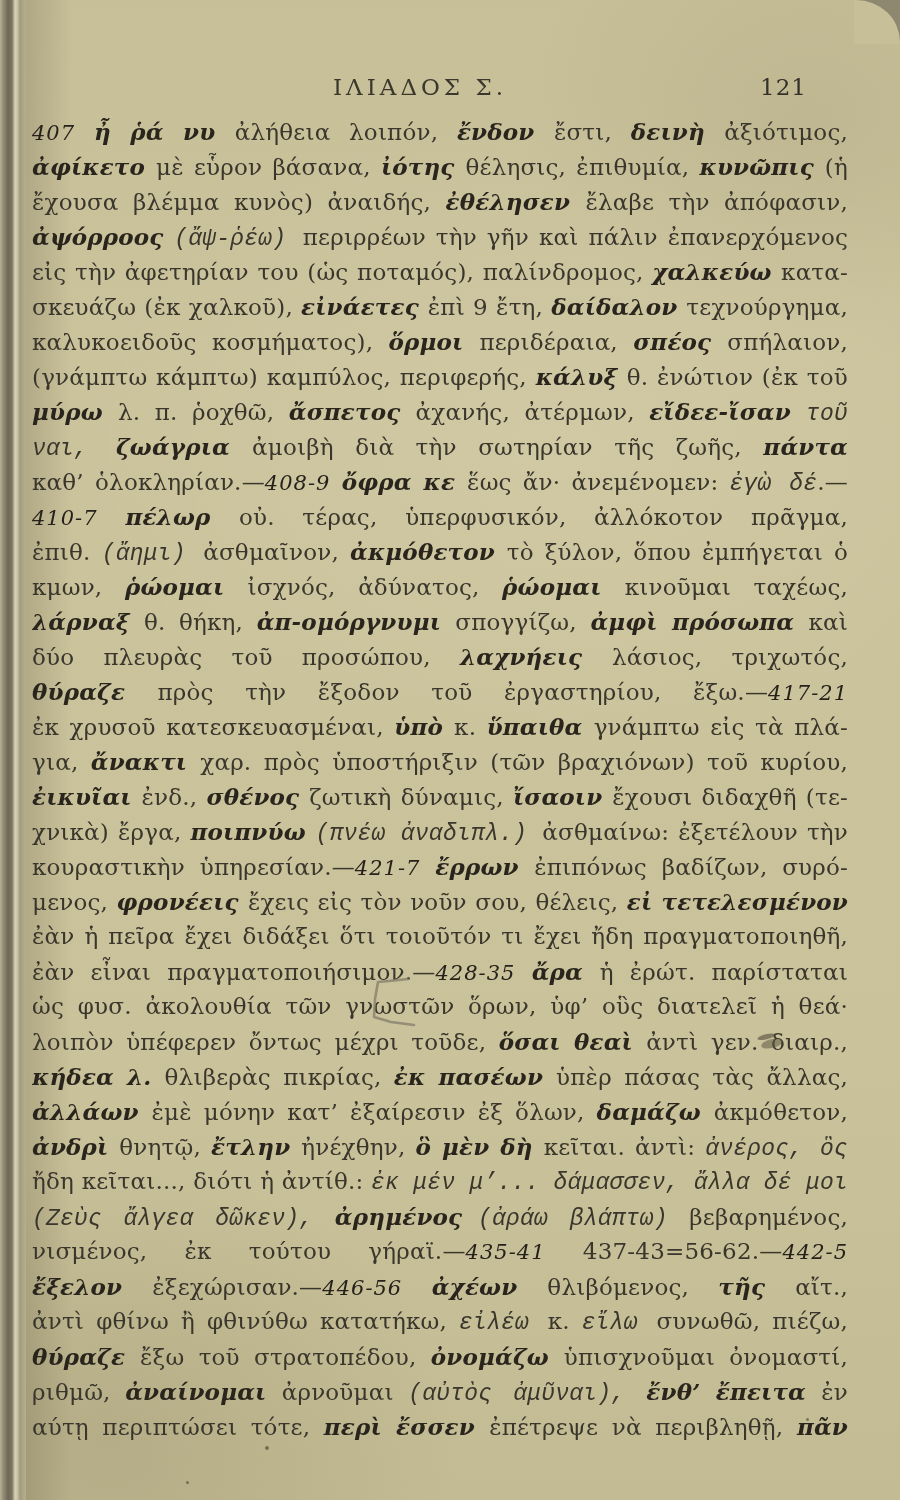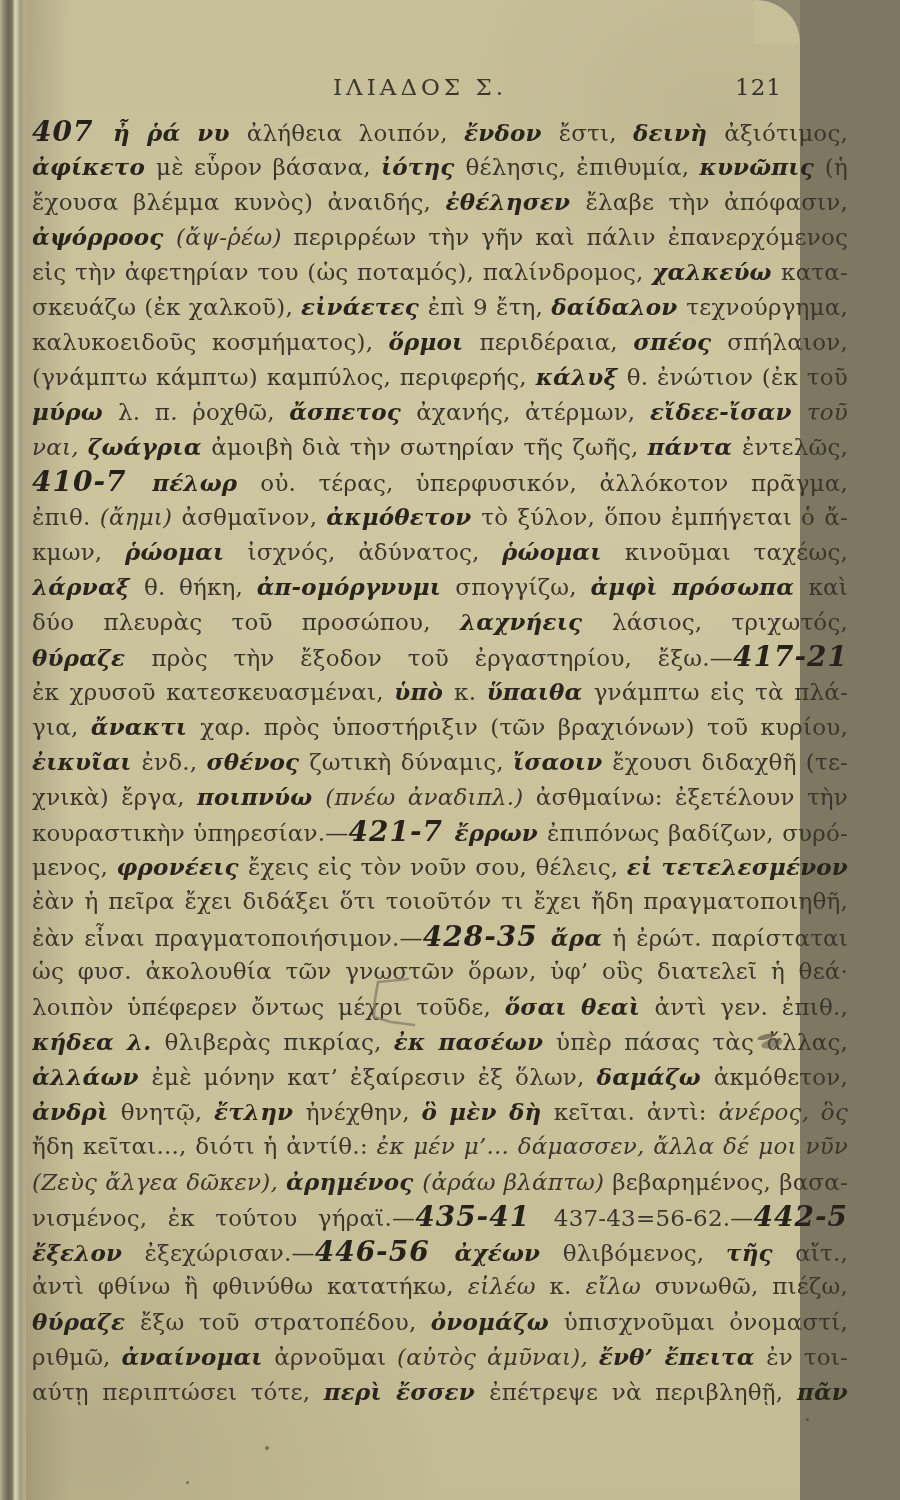--- a/index.html
+++ b/index.html
@@ -2,21 +2,21 @@
 <html><head>
 <meta charset="utf-8">
 <style>
   html,body{margin:0;padding:0;}
   body{
     width:900px;height:1500px;overflow:hidden;
     background:#7e7862;
     font-family:"DejaVu Serif","Liberation Serif",serif;
   }
   .page{
-    position:relative;width:800px;height:1500px;
+    position:relative;width:900px;height:1500px;
     background:
       radial-gradient(ellipse 700px 500px at 62% 30%, rgba(255,252,230,0.10), rgba(0,0,0,0) 70%),
       radial-gradient(ellipse 500px 400px at 12% 96%, rgba(90,80,55,0.14), rgba(0,0,0,0) 70%),
       radial-gradient(ellipse 420px 300px at 90% 8%, rgba(110,100,70,0.10), rgba(0,0,0,0) 70%),
       linear-gradient(180deg,#c7bf98 0%,#cbc39c 25%,#cac29a 70%,#c3bb93 100%);
     color:#3a362c;
   }
   
   .spine{
     position:absolute;left:0;top:0;width:26px;height:1500px;
@@ -32,36 +32,36 @@
   .corner-tr{position:absolute;top:0;right:0;width:46px;height:44px;background:#8f8870;}
   .corner-tr::after{
     content:"";position:absolute;inset:0;background:#c7bf98;
     border-top-right-radius:44px 42px;
   }
   .header-title{
     position:absolute;left:333px;top:74px;
     font-size:23px;letter-spacing:4px;color:#3b372d;white-space:nowrap;
   }
   .header-page{
-    position:absolute;left:735px;top:74px;
+    position:absolute;left:760px;top:74px;
     font-size:23px;letter-spacing:1px;color:#34302a;
   }
   .text-block{
     position:absolute;left:32px;top:114px;width:816px;
     font-size:23px;color:#3a362c;
   }
   .line{
     height:35px;line-height:35px;overflow:hidden;
     text-align:justify;text-align-last:justify;text-justify:inter-word;
     letter-spacing:0.2px;white-space:normal;
   }
   .t-r{font-style:normal;}
-  .t-i{font-style:italic;}
+  .t-i{font-style:italic;font-family:Liberation Mono, monospace;}
   .t-b{font-weight:bold;font-style:italic;color:#29251d;}
-  .t-sec{font-weight:bold;font-style:italic;font-size:28px;color:#26221b;letter-spacing:1px;}
+  .t-sec{font-weight:normal;font-style:italic;font-size:21px;color:#26221b;letter-spacing:1px;}
   .pencil-mark{position:absolute;left:369px;top:971px;opacity:0.8;}
   .pencil-smudge{
     position:absolute;left:761px;top:1039px;width:22px;height:9px;
     background:rgba(96,89,70,0.55);border-radius:50%;
     transform:rotate(-14deg);
     box-shadow:-4px -8px 0 -2px rgba(70,64,50,0.55);
   }
   .speck{position:absolute;background:rgba(60,54,40,0.55);border-radius:50%;}
   .speck.s1{left:265px;top:1446px;width:4px;height:4px;}
   .speck.s2{left:186px;top:1481px;width:3px;height:3px;}
@@ -82,36 +82,37 @@
       <div class="line"><span class="t-sec">407 </span><span class="t-b">ἦ ῥά νυ </span><span class="t-r">ἀλήθεια λοιπόν, </span><span class="t-b">ἔνδον </span><span class="t-r">ἔστι, </span><span class="t-b">δεινὴ </span><span class="t-r">ἀξιότιμος, </span></div>
       <div class="line"><span class="t-b">ἀφίκετο </span><span class="t-r">μὲ εὗρον βάσανα, </span><span class="t-b">ἰότης </span><span class="t-r">θέλησις, ἐπιθυμία, </span><span class="t-b">κυνῶπις </span><span class="t-r">(ἡ</span></div>
       <div class="line"><span class="t-r">ἔχουσα βλέμμα κυνὸς) ἀναιδής, </span><span class="t-b">ἐθέλησεν </span><span class="t-r">ἔλαβε τὴν ἀπόφασιν,</span></div>
       <div class="line"><span class="t-b">ἀψόρροος </span><span class="t-i">(ἄψ-ῥέω) </span><span class="t-r">περιρρέων τὴν γῆν καὶ πάλιν ἐπανερχόμενος</span></div>
       <div class="line"><span class="t-r">εἰς τὴν ἀφετηρίαν του (ὡς ποταμός), παλίνδρομος, </span><span class="t-b">χαλκεύω </span><span class="t-r">κατα-</span></div>
       <div class="line"><span class="t-r">σκευάζω (ἐκ χαλκοῦ), </span><span class="t-b">εἰνάετες </span><span class="t-r">ἐπὶ 9 ἔτη, </span><span class="t-b">δαίδαλον </span><span class="t-r">τεχνούργημα,</span></div>
       <div class="line"><span class="t-r">καλυκοειδοῦς κοσμήματος), </span><span class="t-b">ὅρμοι </span><span class="t-r">περιδέραια, </span><span class="t-b">σπέος </span><span class="t-r">σπήλαιον, </span></div>
       <div class="line"><span class="t-r">(γνάμπτω κάμπτω) καμπύλος, περιφερής, </span><span class="t-b">κάλυξ </span><span class="t-r">θ. ἐνώτιον (ἐκ τοῦ</span></div>
       <div class="line"><span class="t-b">μύρω </span><span class="t-r">λ. π. ῥοχθῶ, </span><span class="t-b">ἄσπετος </span><span class="t-r">ἀχανής, ἀτέρμων, </span><span class="t-b">εἴδεε-ἴσαν </span><span class="t-i">τοῦ εἰδέ-</span></div>
       <div class="line"><span class="t-i">ναι, </span><span class="t-b">ζωάγρια </span><span class="t-r">ἀμοιβὴ διὰ τὴν σωτηρίαν τῆς ζωῆς, </span><span class="t-b">πάντα </span><span class="t-r">ἐντελῶς,</span></div>
+      <div class="line"><span class="t-r">καθ’ ὁλοκληρίαν.—</span><span class="t-sec">408-9 </span><span class="t-b">ὄφρα κε </span><span class="t-r">ἕως ἄν· ἀνεμένομεν: </span><span class="t-i">ἐγὼ δέ</span><span class="t-r">.—</span></div>
       <div class="line"><span class="t-sec">410-7 </span><span class="t-b">πέλωρ </span><span class="t-r">οὐ. τέρας, ὑπερφυσικόν, ἀλλόκοτον πρᾶγμα, </span></div>
       <div class="line"><span class="t-r">ἐπιθ. </span><span class="t-i">(ἄημι) </span><span class="t-r">ἀσθμαῖνον, </span><span class="t-b">ἀκμόθετον </span><span class="t-r">τὸ ξύλον, ὅπου ἐμπήγεται ὁ ἄ-</span></div>
       <div class="line"><span class="t-r">κμων, </span><span class="t-b">ῥώομαι </span><span class="t-r">ἰσχνός, ἀδύνατος, </span><span class="t-b">ῥώομαι </span><span class="t-r">κινοῦμαι ταχέως, σπεύδω,</span></div>
       <div class="line"><span class="t-b">λάρναξ </span><span class="t-r">θ. θήκη, </span><span class="t-b">ἀπ-ομόργνυμι </span><span class="t-r">σπογγίζω, </span><span class="t-b">ἀμφὶ πρόσωπα </span><span class="t-r">καὶ τὰς</span></div>
       <div class="line"><span class="t-r">δύο πλευρὰς τοῦ προσώπου, </span><span class="t-b">λαχνήεις </span><span class="t-r">λάσιος, τριχωτός, μαλλιαρός,</span></div>
       <div class="line"><span class="t-b">θύραζε </span><span class="t-r">πρὸς τὴν ἔξοδον τοῦ ἐργαστηρίου, ἔξω.—</span><span class="t-sec">417-21 </span></div>
       <div class="line"><span class="t-r">ἐκ χρυσοῦ κατεσκευασμέναι, </span><span class="t-b">ὑπὸ </span><span class="t-r">κ. </span><span class="t-b">ὕπαιθα </span><span class="t-r">γνάμπτω εἰς τὰ πλά-</span></div>
       <div class="line"><span class="t-r">για, </span><span class="t-b">ἄνακτι </span><span class="t-r">χαρ. πρὸς ὑποστήριξιν (τῶν βραχιόνων) τοῦ κυρίου,</span></div>
       <div class="line"><span class="t-b">ἐικυῖαι </span><span class="t-r">ἐνδ., </span><span class="t-b">σθένος </span><span class="t-r">ζωτικὴ δύναμις, </span><span class="t-b">ἴσαοιν </span><span class="t-r">ἔχουσι διδαχθῆ (τε-</span></div>
       <div class="line"><span class="t-r">χνικὰ) ἔργα, </span><span class="t-b">ποιπνύω </span><span class="t-i">(πνέω ἀναδιπλ.) </span><span class="t-r">ἀσθμαίνω: ἐξετέλουν τὴν</span></div>
       <div class="line"><span class="t-r">κουραστικὴν ὑπηρεσίαν.—</span><span class="t-sec">421-7 </span><span class="t-b">ἔρρων </span><span class="t-r">ἐπιπόνως βαδίζων, συρό-</span></div>
       <div class="line"><span class="t-r">μενος, </span><span class="t-b">φρονέεις </span><span class="t-r">ἔχεις εἰς τὸν νοῦν σου, θέλεις, </span><span class="t-b">εἰ τετελεσμένον ἐστὶν</span></div>
       <div class="line"><span class="t-r">ἐὰν ἡ πεῖρα ἔχει διδάξει ὅτι τοιοῦτόν τι ἔχει ἤδη πραγματοποιηθῆ,</span></div>
       <div class="line"><span class="t-r">ἐὰν εἶναι πραγματοποιήσιμον.—</span><span class="t-sec">428-35 </span><span class="t-b">ἄρα </span><span class="t-r">ἡ ἐρώτ. παρίσταται</span></div>
       <div class="line"><span class="t-r">ὡς φυσ. ἀκολουθία τῶν γνωστῶν ὅρων, ὑφ’ οὓς διατελεῖ ἡ θεά·</span></div>
-      <div class="line"><span class="t-r">λοιπὸν ὑπέφερεν ὄντως μέχρι τοῦδε, </span><span class="t-b">ὅσαι θεαὶ </span><span class="t-r">ἀντὶ γεν. ἐπιθ.,</span></div>
+      <div class="line"><span class="t-r">λοιπὸν ὑπέφερεν ὄντως μέχρι τοῦδε, </span><span class="t-b">ὅσαι θεαὶ </span><span class="t-r">ἀντὶ γεν. διαιρ.,</span></div>
       <div class="line"><span class="t-b">κήδεα λ. </span><span class="t-r">θλιβερὰς πικρίας, </span><span class="t-b">ἐκ πασέων </span><span class="t-r">ὑπὲρ πάσας τὰς ἄλλας, </span></div>
       <div class="line"><span class="t-b">ἀλλάων </span><span class="t-r">ἐμὲ μόνην κατ’ ἐξαίρεσιν ἐξ ὅλων, </span><span class="t-b">δαμάζω </span><span class="t-r">ἀκμόθετον,</span></div>
       <div class="line"><span class="t-b">ἀνδρὶ </span><span class="t-r">θνητῷ, </span><span class="t-b">ἔτλην </span><span class="t-r">ἠνέχθην, </span><span class="t-b">ὃ μὲν δὴ </span><span class="t-r">κεῖται. ἀντὶ: </span><span class="t-i">ἀνέρος, ὃς</span></div>
       <div class="line"><span class="t-r">ἤδη κεῖται..., διότι ἡ ἀντίθ.: </span><span class="t-i">ἐκ μέν μ’... δάμασσεν, ἄλλα δέ μοι νῦν</span></div>
       <div class="line"><span class="t-i">(Ζεὺς ἄλγεα δῶκεν), </span><span class="t-b">ἀρημένος </span><span class="t-i">(ἀράω βλάπτω) </span><span class="t-r">βεβαρημένος, βασα-</span></div>
       <div class="line"><span class="t-r">νισμένος, ἐκ τούτου γήραϊ.—</span><span class="t-sec">435-41 </span><span class="t-r">437-43=56-62.—</span><span class="t-sec">442-5</span></div>
       <div class="line"><span class="t-b">ἔξελον </span><span class="t-r">ἐξεχώρισαν.—</span><span class="t-sec">446-56 </span><span class="t-b">ἀχέων </span><span class="t-r">θλιβόμενος, </span><span class="t-b">τῆς </span><span class="t-r">αἴτ., </span></div>
       <div class="line"><span class="t-r">ἀντὶ φθίνω ἢ φθινύθω κατατήκω, </span><span class="t-i">εἰλέω </span><span class="t-r">κ. </span><span class="t-i">εἴλω </span><span class="t-r">συνωθῶ, πιέζω,</span></div>
       <div class="line"><span class="t-b">θύραζε </span><span class="t-r">ἔξω τοῦ στρατοπέδου, </span><span class="t-b">ὀνομάζω </span><span class="t-r">ὑπισχνοῦμαι ὀνομαστί, ἀπα-</span></div>
       <div class="line"><span class="t-r">ριθμῶ, </span><span class="t-b">ἀναίνομαι </span><span class="t-r">ἀρνοῦμαι </span><span class="t-i">(αὐτὸς ἀμῦναι), </span><span class="t-b">ἔνθ’ ἔπειτα </span><span class="t-r">ἐν τοι-</span></div>

